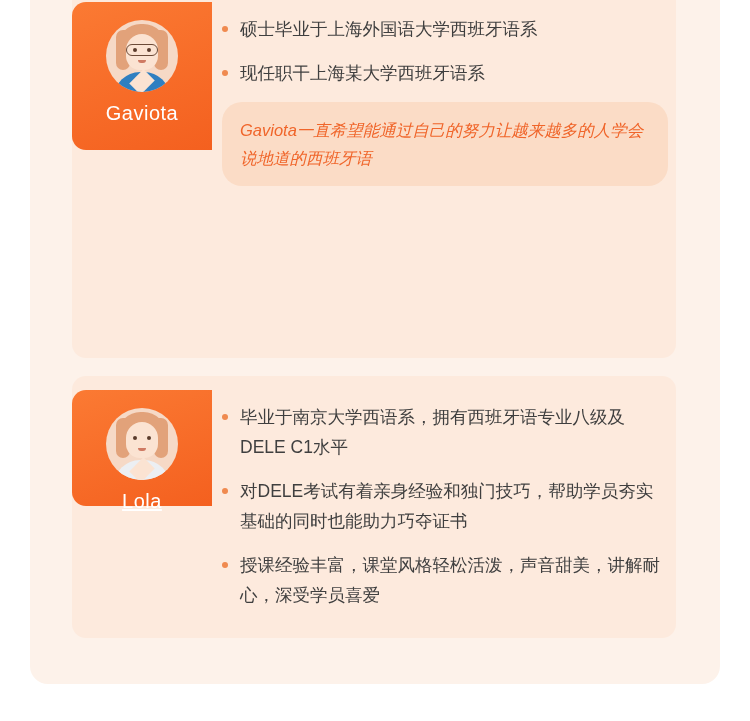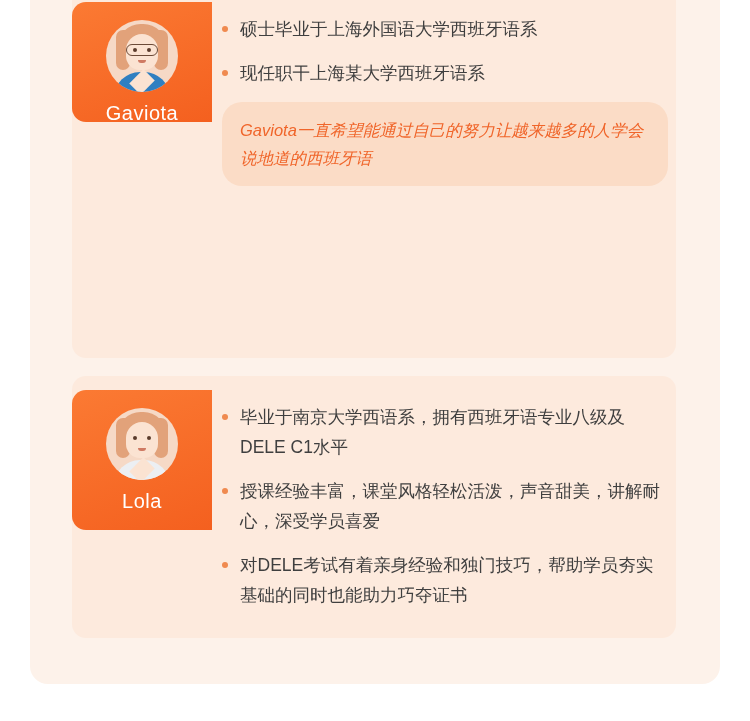--- a/index.html
+++ b/index.html
@@ -53,22 +53,22 @@
     top: 14px;
     width: 140px;
     border-radius: 14px 0 0 14px;
     background: linear-gradient(160deg, #fb7a33 0%, #f4601f 100%);
     color: #ffffff;
     text-align: center;
     box-sizing: border-box;
     padding-top: 18px;
     padding-bottom: 14px;
   }
-  .avatar-block.one { height: 120px; text-align: center; }
-  .avatar-block.two { height: 140px; }
+  .avatar-block.one { height: 148px; text-align: center; }
+  .avatar-block.two { height: 116px; text-decoration: underline; }
 
   .avatar {
     width: 72px;
     height: 72px;
     border-radius: 50%;
     background: #f6d9c6;
     margin: 0 auto 10px auto;
     position: relative;
     overflow: hidden;
     border: 0;
@@ -250,18 +250,18 @@
         <div class="eye r"></div>
         <div class="mouth"></div>
         <div class="body pale"></div>
         <div class="collar"></div>
       </div>
       <div class="avatar-name">Lola</div>
     </div>
     <div class="content">
       <ul class="bullets">
         <li>毕业于南京大学西语系，拥有西班牙语专业八级及DELE C1水平</li>
+        <li>对DELE考试有着亲身经验和独门技巧，帮助学员夯实基础的同时也能助力巧夺证书</li>
         <li>授课经验丰富，课堂风格轻松活泼，声音甜美，讲解耐心，深受学员喜爱</li>
-        <li>对DELE考试有着亲身经验和独门技巧，帮助学员夯实基础的同时也能助力巧夺证书</li>
       </ul>
     </div>
   </div>
 </div>
 
 </body></html>

